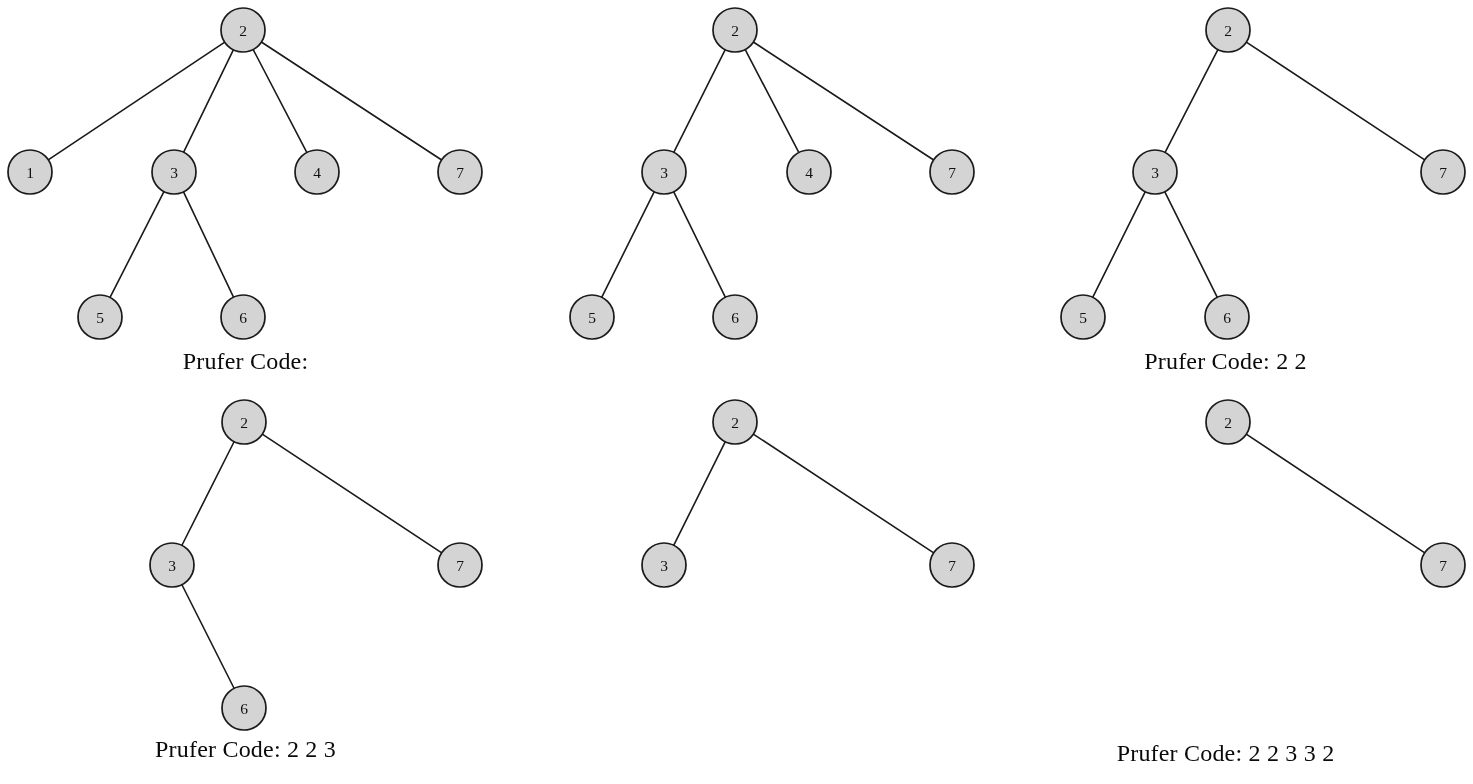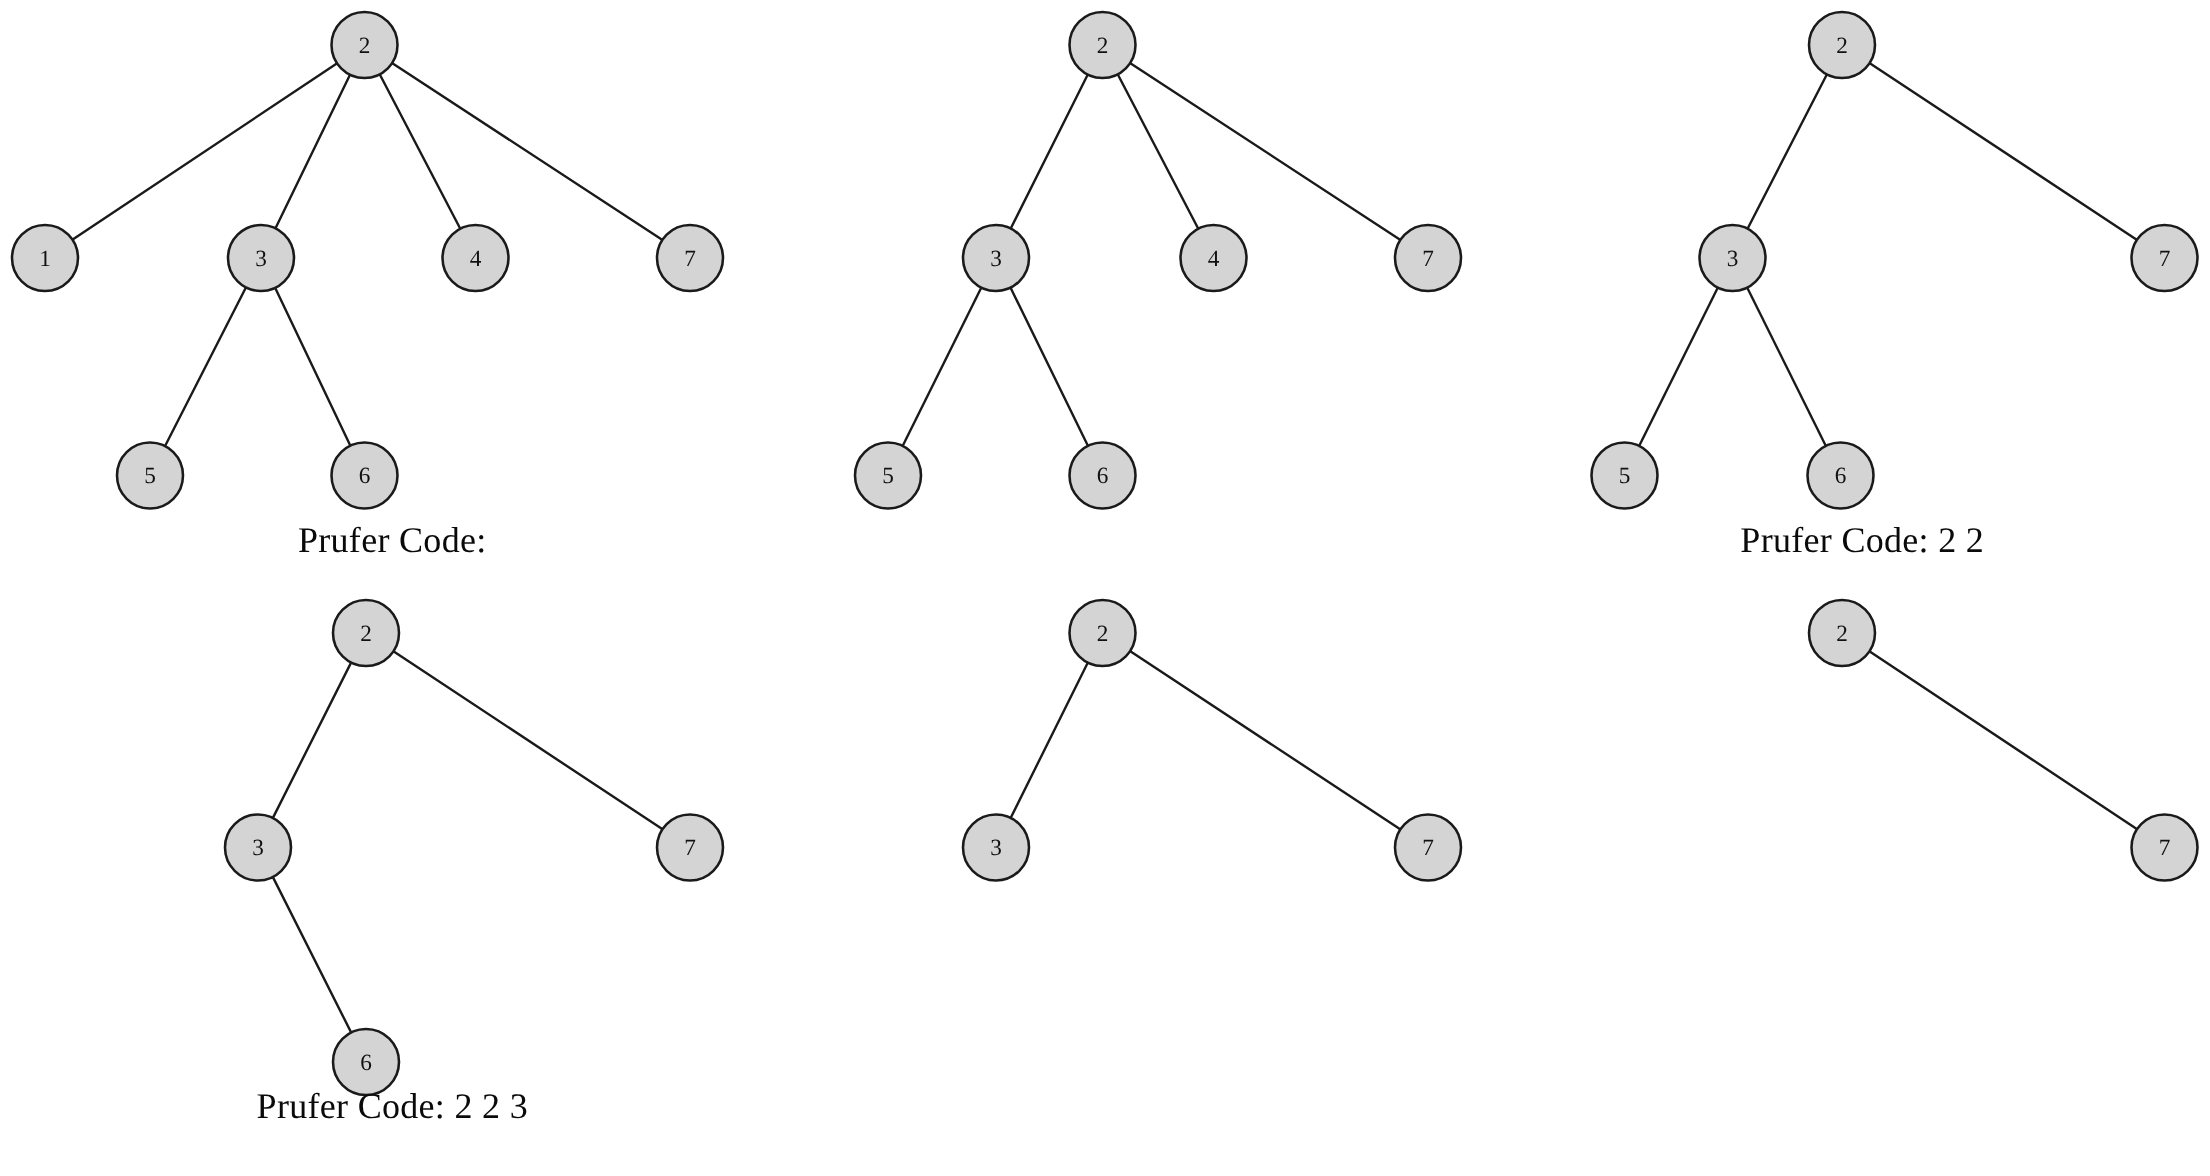--- a/index.html
+++ b/index.html
@@ -55,21 +55,20 @@
   .caption {
     position: absolute;
     left: 0;
     width: 491px;
     text-align: center;
     font-family: "Liberation Serif", "DejaVu Serif", serif;
     font-size: 24px;
     color: #0a0a0a;
     white-space: nowrap;
     letter-spacing: 0.2px;
-    padding-left: 16px;
   }
 </style>
 </head>
 <body>
 
 <div id="figure-root">
     <div class="panel" style="left: 0px; top: 0px;">
       <svg class="panel-svg" viewBox="0 0 491 392">
         <g>
           <line class="edge-line" x1="225.53" y1="41.65" x2="47.47" y2="160.35" stroke="#1a1a1a"></line>
@@ -201,21 +200,21 @@
           <g>
             <circle class="node-circle" cx="460" cy="173" r="22" fill="#d4d4d4" stroke="#1a1a1a"></circle>
             <text class="node-label" x="460" y="173.5">7</text>
           </g>
           <g>
             <circle class="node-circle" cx="244" cy="316" r="22" fill="#d4d4d4" stroke="#1a1a1a"></circle>
             <text class="node-label" x="244" y="316.5">6</text>
           </g>
         </g>
       </svg>
-      <div class="caption" style="top: 333px; text-align: center;">Prufer Code: 2 2 3</div>
+      <div class="caption" style="top: 344px; text-align: center;">Prufer Code: 2 2 3</div>
     </div>
     <div class="panel" style="left: 500px; top: 392px;">
       <svg class="panel-svg" viewBox="0 0 491 392">
         <g>
           <line class="edge-line" x1="225.66" y1="48.81" x2="173.34" y2="154.19" stroke="#1a1a1a"></line>
           <line class="edge-line" x1="252.53" y1="41.56" x2="434.47" y2="161.44" stroke="#1a1a1a"></line>
         </g>
         <g>
           <g>
             <circle class="node-circle" cx="235" cy="30" r="22" fill="#d4d4d4" stroke="#1a1a1a"></circle>
@@ -241,14 +240,15 @@
           <g>
             <circle class="node-circle" cx="248" cy="30" r="22" fill="#d4d4d4" stroke="#1a1a1a"></circle>
             <text class="node-label" x="248" y="30.5">2</text>
           </g>
           <g>
             <circle class="node-circle" cx="463" cy="173" r="22" fill="#d4d4d4" stroke="#1a1a1a"></circle>
             <text class="node-label" x="463" y="173.5">7</text>
           </g>
         </g>
       </svg>
+      <div class="caption" style="top: 348px;">Prufer Code: 2 2 3 3 2</div>
     </div>
   </div>
 
 </body></html>

